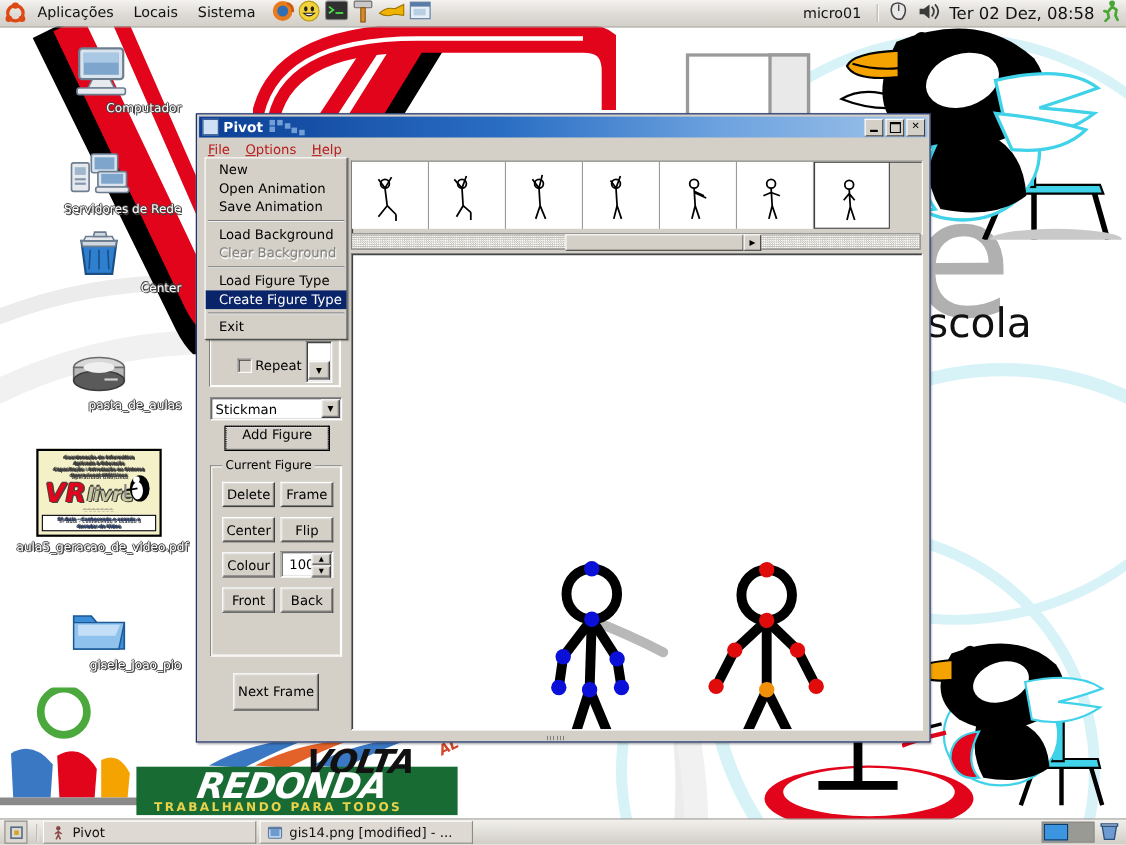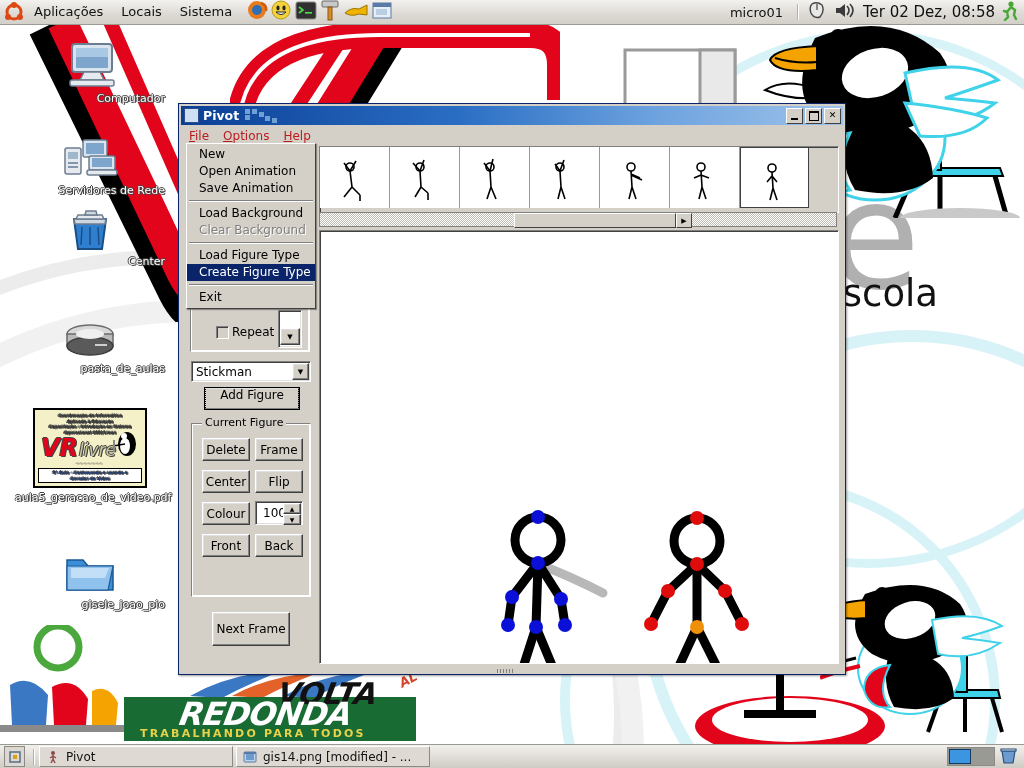--- a/index.html
+++ b/index.html
@@ -294,21 +294,21 @@
 
   <div class="dicon" style="left:15px;top:408px;width:150px;">
     <div style="width:110px;height:76px;margin:0 auto;background:#f4f0c8;border:2px solid #000;position:relative;overflow:hidden;">
       <div style="font-size:4px;color:#3a3a3a;text-align:center;padding-top:3px;line-height:5.5px;font-weight:bold;">
         <div>Coordenação de Informática</div>
         <div>Aplicada à Educação</div>
         <div>Capacitação : Introdução ao Sistema</div>
         <div>Operacional GNU/Linux</div>
       </div>
       <div style="position:absolute;left:6px;top:26px;font-size:24px;font-weight:bold;font-style:italic;color:#e2041b;line-height:24px;">VR</div>
-      <div style="position:absolute;left:44px;top:32px;font-size:17px;font-style:italic;color:#c9c9a0;line-height:17px;">livre</div>
+      <div style="position:absolute;left:44px;top:32px;font-size:17px;font-style:italic;color:#c9c9a0;line-height:17px;font-weight:bold;">livre</div>
       <svg style="position:absolute;left:74px;top:20px;width:32px;height:32px;">
         <ellipse cx="18" cy="14" rx="9" ry="12" fill="#000"></ellipse>
         <ellipse cx="16" cy="16" rx="5" ry="8" fill="#fff"></ellipse>
         <ellipse cx="15" cy="6" rx="3" ry="3" fill="#fff"></ellipse>
         <path d="M4 16 L16 14" stroke="#000" stroke-width="1.5"></path>
         <rect x="4" y="10" width="2" height="12" fill="#888"></rect>
       </svg>
       <div style="position:absolute;left:4px;top:47px;width:100px;height:5px;font-size:3px;color:#888;text-align:center;">— — — — — — —</div>
       <div style="position:absolute;left:3px;bottom:3px;width:102px;border:1px solid #000;background:#fff;
                   font-size:4px;font-weight:bold;color:#1a3d7c;text-align:center;line-height:5.5px;padding:1px 0;">

